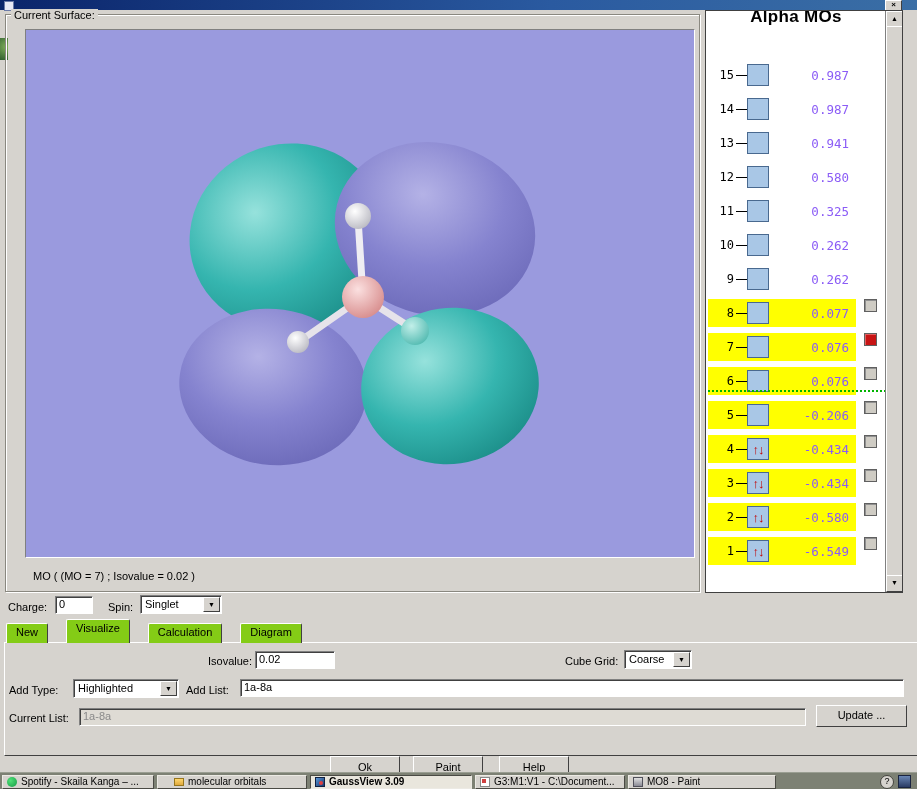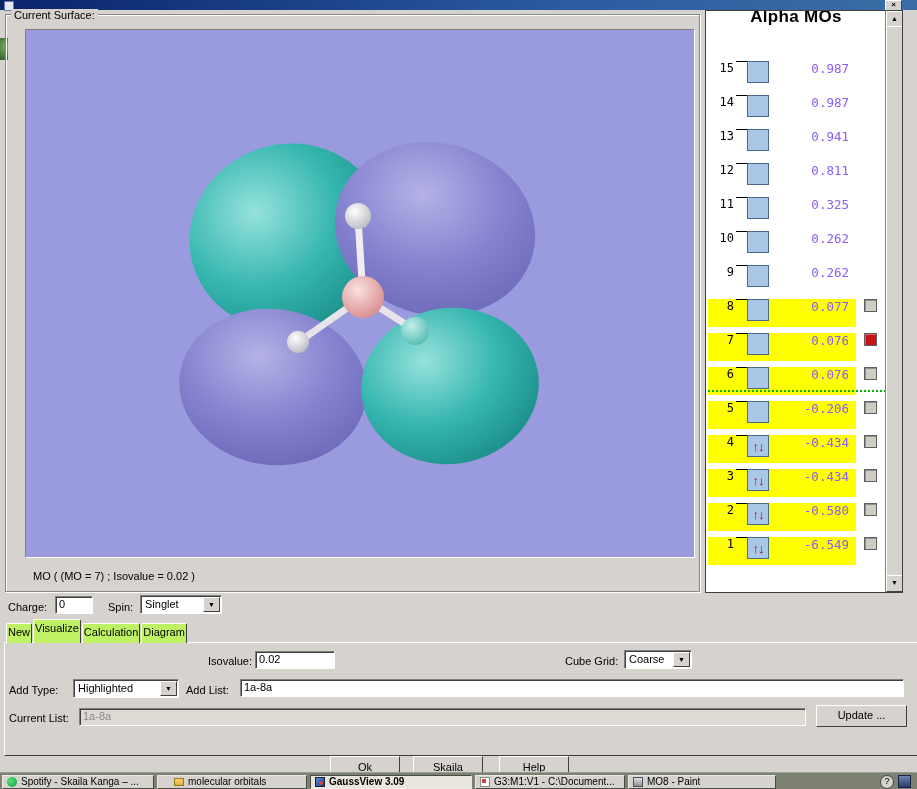--- a/index.html
+++ b/index.html
@@ -34,21 +34,21 @@
   .viz svg{display:block;width:100%;height:100%;}
   .mo-status{position:absolute;left:27px;bottom:9px;}
 
   
   .mo-panel{position:absolute;left:705px;top:10px;width:196px;height:581px;background:#fff;
             border:1px solid #404040;overflow:hidden;}
   .mo-title{position:absolute;top:-4px;left:0;right:16px;text-align:center;
             font-size:17px;font-weight:bold;letter-spacing:.3px;}
   .mo-list{position:absolute;left:2px;top:39px;right:17px;}
   .mo-row{position:relative;height:34px;display:flex;align-items:center;}
-  .mo-strip{display:flex;height:28px;flex:1;padding:0 2px;margin-top:16px;}
+  .mo-strip{display:flex;align-items:center;height:28px;flex:1;padding:0 2px;margin-top:16px;}
   .mo-row.hl .mo-strip{background:#ffff00;}
   .mo-num{width:24px;text-align:right;font-family:"DejaVu Sans Mono",monospace;font-size:12px;padding-right:2px;}
   .mo-line{width:11px;height:0;border-top:1px solid #000;}
   .mo-box{width:22px;height:22px;background:#a9c7e6;border:1px solid #49698f;
           display:flex;align-items:center;justify-content:center;box-sizing:border-box;}
   .mo-box .arr{color:#c00000;font-size:13px;font-weight:bold;line-height:1;letter-spacing:-1px;}
   .mo-val{margin-left:auto;padding-right:5px;font-family:"DejaVu Sans Mono",monospace;
           font-size:12.5px;color:#8b5cf6;}
   .cb-slot{width:29px;display:flex;justify-content:center;align-items:center;}
   .mo-cb{width:11px;height:11px;border:1px solid #606060;background:#cfccc4;
@@ -66,21 +66,21 @@
             border:1px solid;border-color:#fff #404040 #404040 #fff;}
 
   
   .charge-label{position:absolute;left:8px;top:601px;}
   .charge-input{position:absolute;left:55px;top:596px;width:30px;height:14px;}
   .spin-label{position:absolute;left:108px;top:601px;}
   .spin-combo{position:absolute;left:140px;top:595px;width:58px;height:15px;}
 
   
   .tabs{position:absolute;left:6px;top:621px;height:22px;display:flex;align-items:flex-end;z-index:2;}
-  .tab{height:17px;padding:2px 1px 0;background:#bef264;border:1px solid;margin-right:1px;
+  .tab{height:17px;padding:2px 9px 0;background:#84cc16;border:1px solid;margin-right:18px;
        border-color:#fff #404040 #d6d3ce #fff;border-bottom:none;border-top-left-radius:2px;border-top-right-radius:2px;}
   .tab.active{height:21px;position:relative;z-index:3;box-shadow:0 2px 0 #d6d3ce;}
 
   
   .tab-panel{position:absolute;left:4px;top:642px;width:907px;height:112px;background:#d6d3ce;
              border:1px solid;border-color:#fff #404040 #404040 #fff;z-index:1;padding-left:24px;}
   .iso-label{position:absolute;left:203px;top:12px;}
   .iso-input{position:absolute;left:250px;top:8px;width:72px;height:14px;}
   .grid-label{position:absolute;left:560px;top:12px;}
   .grid-combo{position:absolute;left:619px;top:7px;width:44px;height:15px;}
@@ -206,21 +206,21 @@
             <div class="mo-box"></div>
             <span class="mo-val">0.941</span>
           </div>
           <div class="cb-slot"></div>
         </div>
         <div class="mo-row">
           <div class="mo-strip">
             <span class="mo-num">12</span>
             <span class="mo-line"></span>
             <div class="mo-box"></div>
-            <span class="mo-val">0.811</span>
+            <span class="mo-val">0.580</span>
           </div>
           <div class="cb-slot"></div>
         </div>
         <div class="mo-row">
           <div class="mo-strip">
             <span class="mo-num">11</span>
             <span class="mo-line"></span>
             <div class="mo-box"></div>
             <span class="mo-val">0.325</span>
           </div>
@@ -381,21 +381,21 @@
 
     <span class="addlist-label">Add List:</span>
     <div class="addlist-input tin">1a-8a</div>
 
     <span class="curlist-label">Current List:</span>
     <div class="curlist-field tin">1a-8a</div>
     <div class="update-btn raised">Update ...</div>
   </div>
 
   <div class="dlg-btn dlg-ok raised">Ok</div>
-  <div class="dlg-btn dlg-cancel raised">Skaila</div>
+  <div class="dlg-btn dlg-cancel raised">Paint</div>
   <div class="dlg-btn dlg-help raised">Help</div>
 
   <div class="taskbar">
     <div class="task-btn" style="width: 152px;">
         <span class="task-icon ico-spotify"></span>
         <span class="task-label">Spotify - Skaila Kanga – ...</span>
       </div>
       <div class="task-btn" style="width: 150px; padding-left: 16px;">
         <span class="task-icon ico-folder"></span>
         <span class="task-label">molecular orbitals</span>

